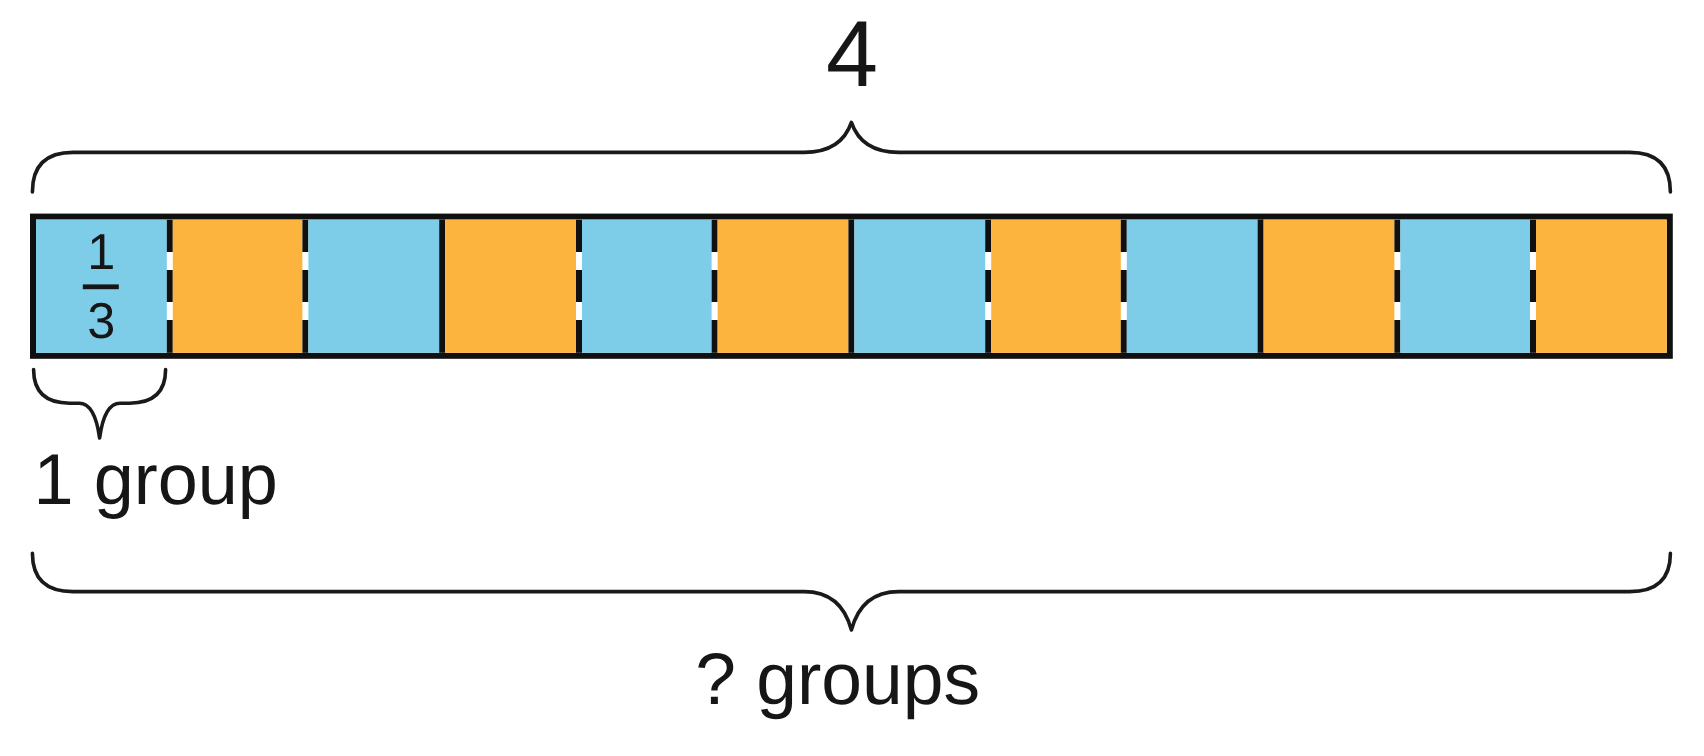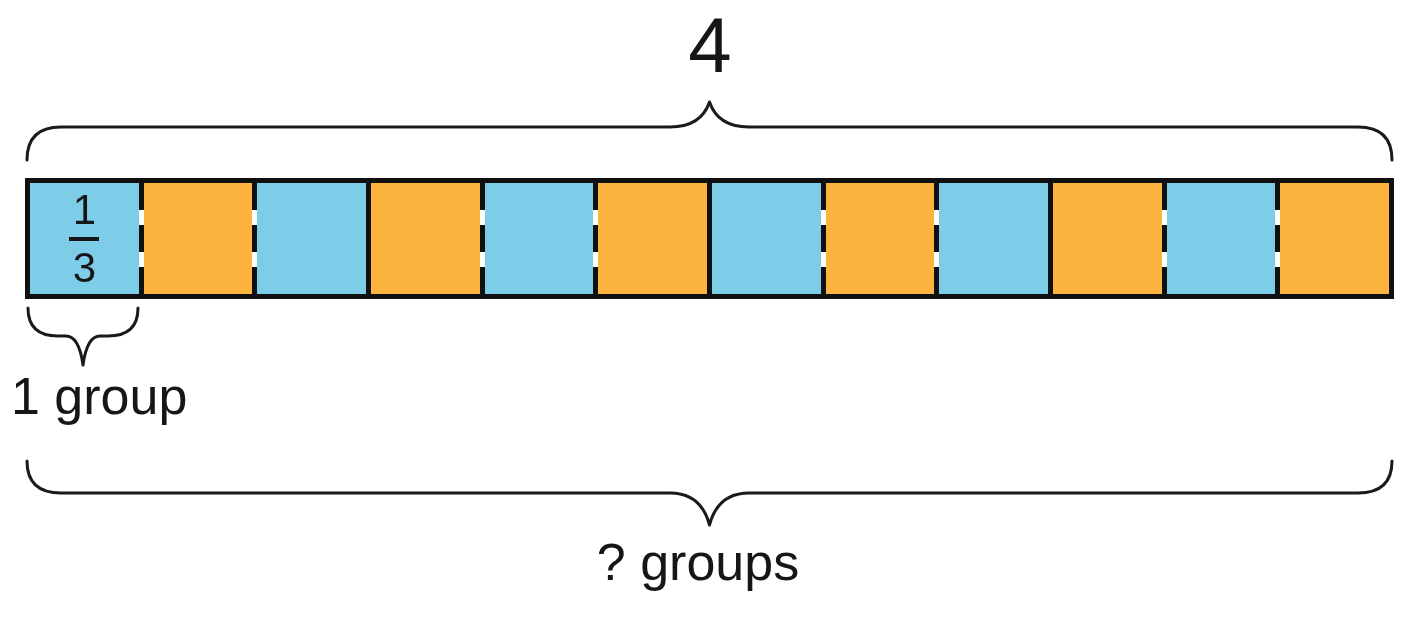--- a/index.html
+++ b/index.html
@@ -85,38 +85,38 @@
     margin: 6px 0;
   }
   #one-group-brace {
     position: absolute;
     left: 26px;
     top: 306px;
     width: 114px;
     height: 62px;
   }
   #one-group-label {
-    left: 11px;
+    left: 28px;
     top: 370px;
-    font-size: 52px;
+    font-size: 60px;
     line-height: 1;
   }
   #total-brace {
     position: absolute;
     left: 25px;
     top: 459px;
     width: 1369px;
     height: 69px;
   }
   #question-label {
     left: 0;
     right: 24px;
     top: 536px;
     text-align: center;
-    font-size: 52px;
+    font-size: 61px;
     line-height: 1;
   }
   svg.brace {
     display: block;
     overflow: visible;
   }
   svg.brace path {
     fill: none;
     stroke: #1a1a1a;
     stroke-width: 3;

